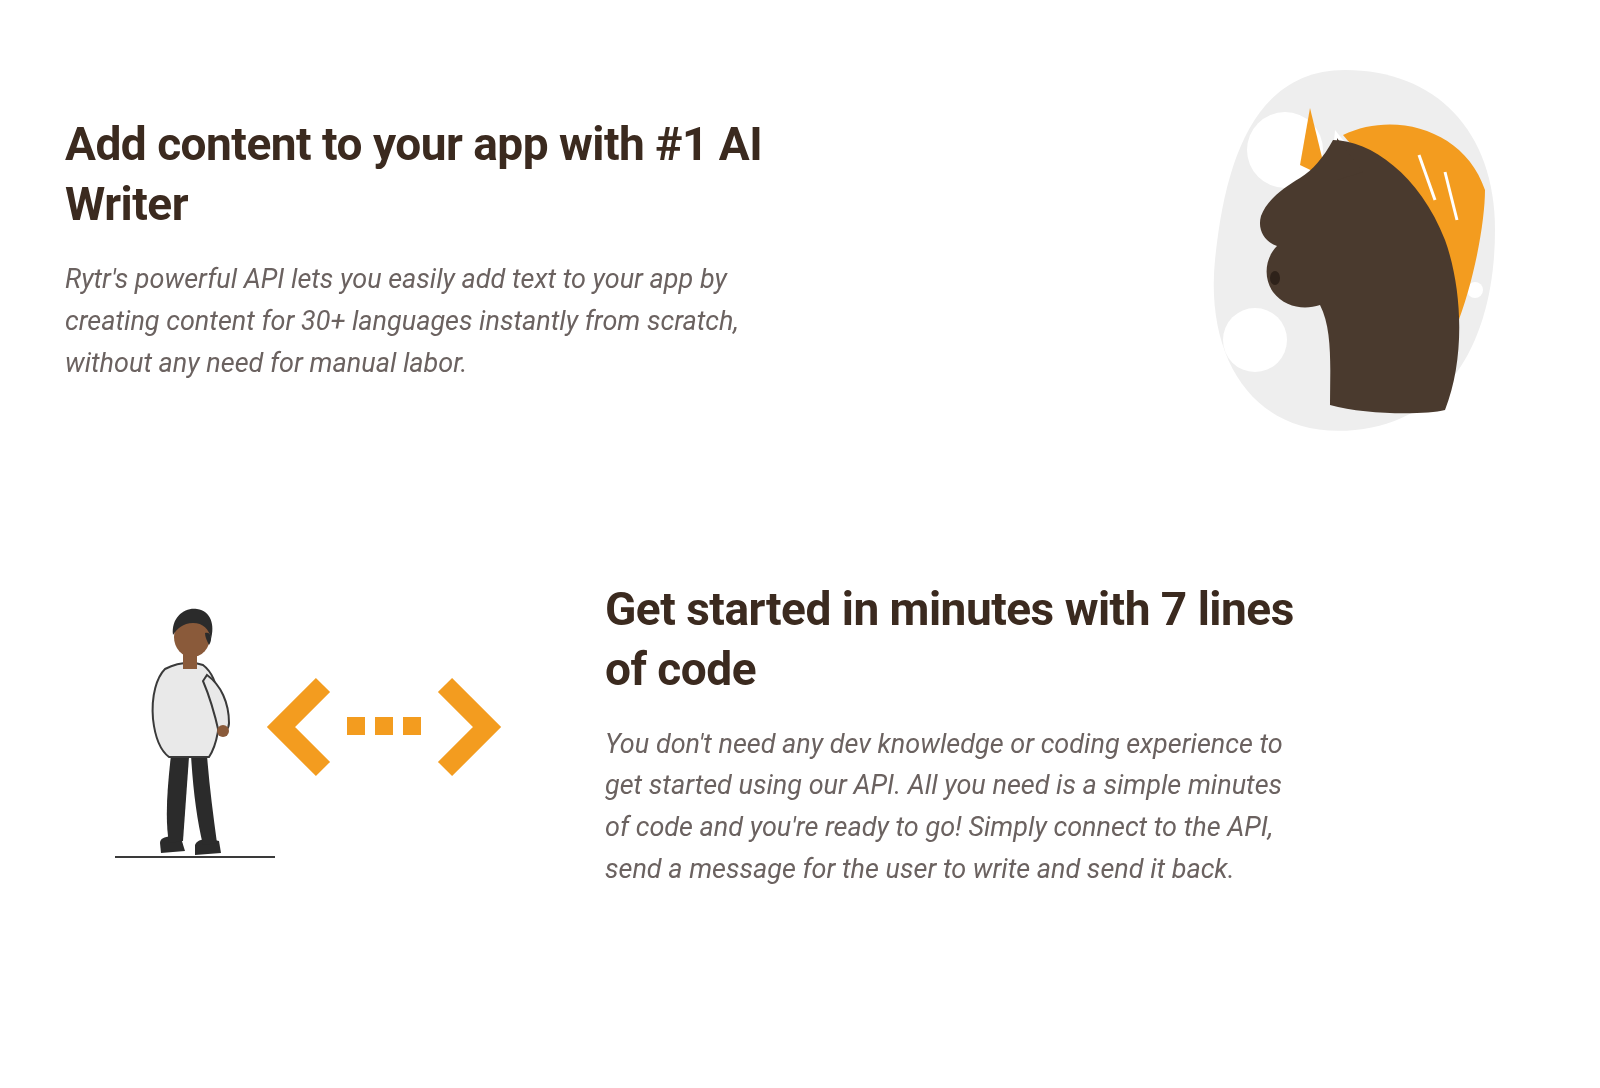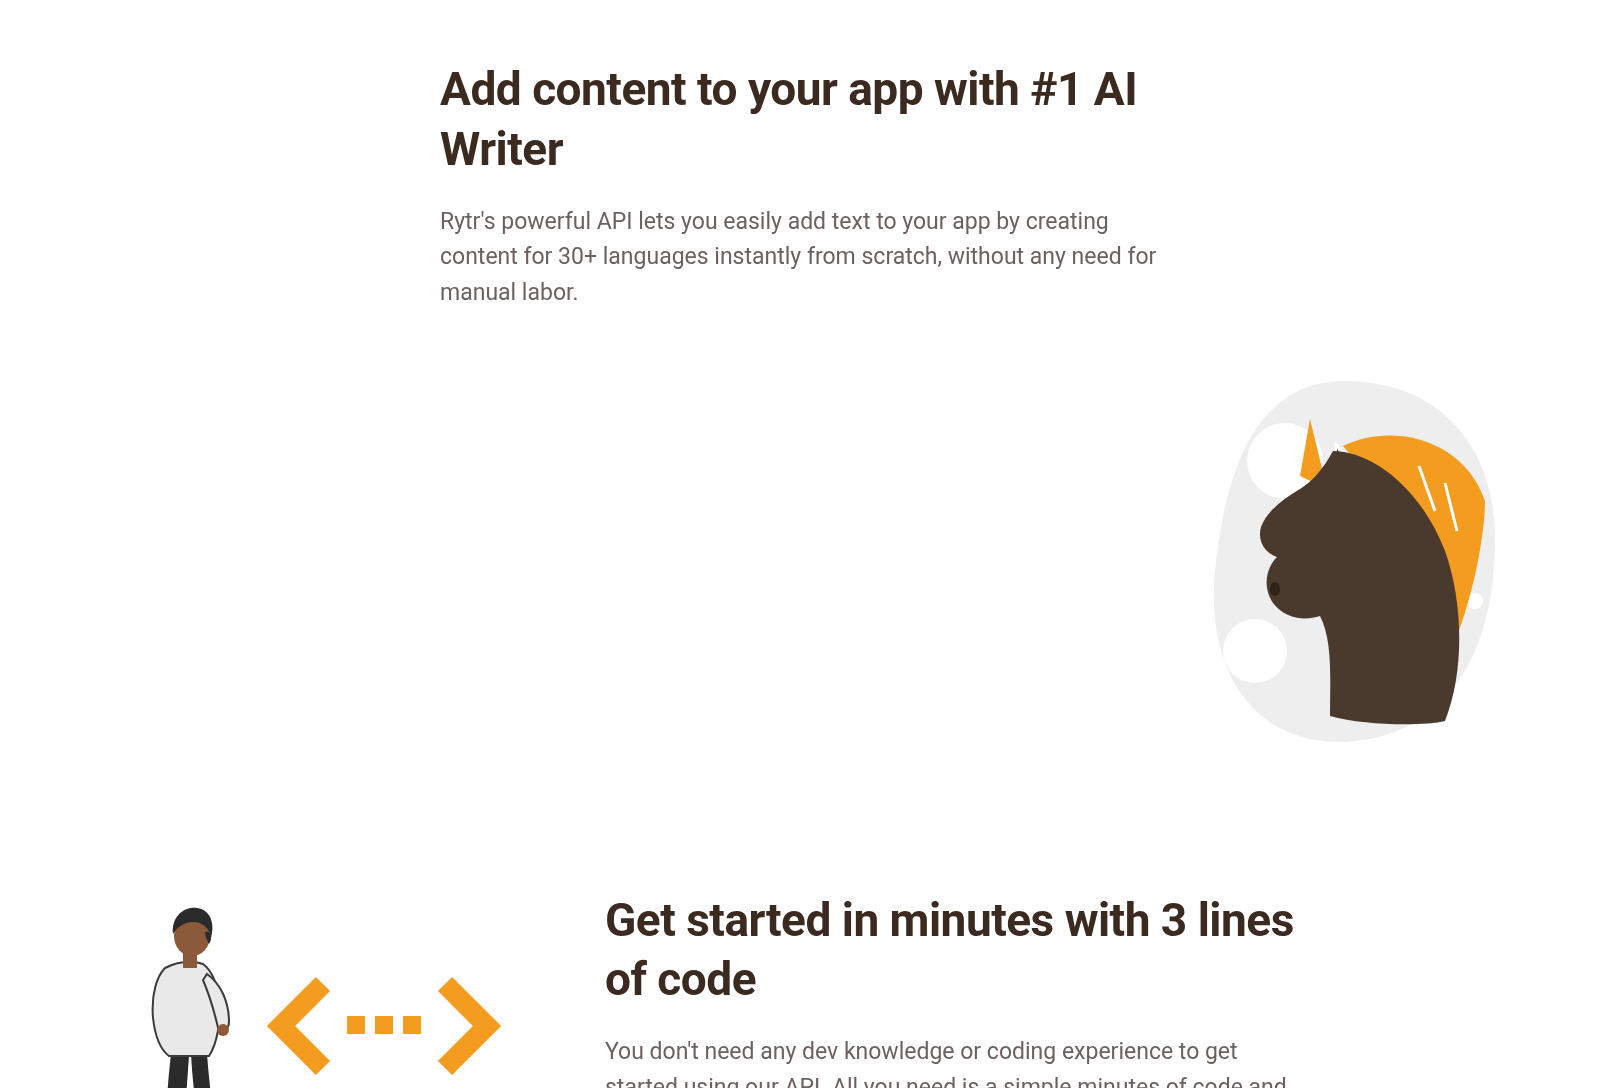--- a/index.html
+++ b/index.html
@@ -14,44 +14,44 @@
       height: 1088px;
       padding: 60px 65px;
     }
     .section {
       display: flex;
       align-items: center;
       gap: 60px;
     }
     .section-1 {
       margin-bottom: 140px;
-      flex-direction: column;
     }
     .text-block {
       flex: 1;
     }
     .section-1 .text-block {
       max-width: 720px;
     }
     .section-2 .text-block {
       max-width: 700px;
     }
     h1 {
       font-size: 46px;
       font-weight: 700;
       color: #3b2a1f;
       line-height: 1.3;
       margin-bottom: 24px;
       letter-spacing: -0.5px;
     }
     p {
-      font-size: 23px;
+      font-size: 27px;
       color: #6b6260;
       line-height: 1.55;
       font-weight: 400;
+      font-style: italic;
     }
     .illus {
       display: flex;
       align-items: center;
       justify-content: center;
     }
     .illus-1 {
       width: 380px;
       height: 380px;
       margin-left: auto;
@@ -124,16 +124,16 @@
       <path d="M 258 90 L 216 132 L 258 174" stroke="#f39c1f" stroke-width="20" fill="none" stroke-linecap="butt" stroke-linejoin="miter"></path>
 
       <rect x="282" y="122" width="18" height="18" fill="#f39c1f"></rect>
       <rect x="310" y="122" width="18" height="18" fill="#f39c1f"></rect>
       <rect x="338" y="122" width="18" height="18" fill="#f39c1f"></rect>
 
       <path d="M 380 90 L 422 132 L 380 174" stroke="#f39c1f" stroke-width="20" fill="none" stroke-linecap="butt" stroke-linejoin="miter"></path>
     </svg>
   </div>
   <div class="text-block">
-    <h1>Get started in minutes with 3 lines of code</h1>
+    <h1>Get started in minutes with 7 lines of code</h1>
     <p>You don't need any dev knowledge or coding experience to get started using our API. All you need is a simple minutes of code and you're ready to go! Simply connect to the API, send a message for the user to write and send it back.</p>
   </div>
 </div>
 
 </body></html>

